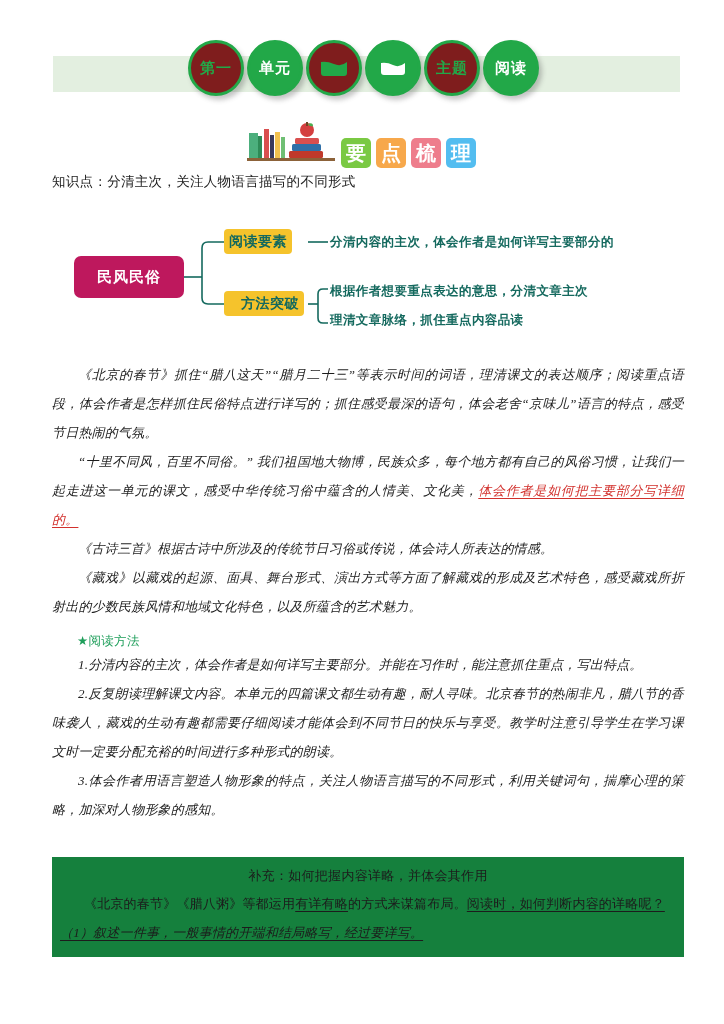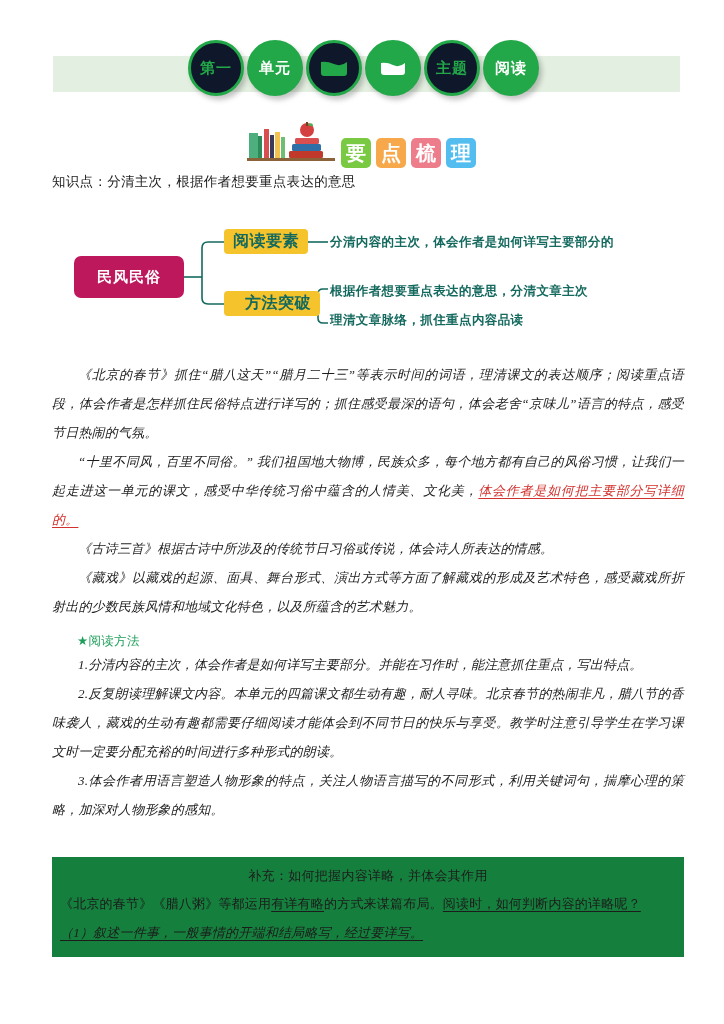--- a/index.html
+++ b/index.html
@@ -54,21 +54,21 @@
     justify-content: center;
     box-sizing: border-box;
     font-family: "DejaVu Sans", sans-serif;
     font-size: 15px;
     font-weight: 600;
     letter-spacing: 1px;
     box-shadow: 3px 4px 5px rgba(80,80,80,0.33);
     position: relative;
   }
   .bubble.outline {
-    background: #0f172a;
+    background: #7f1d1d;
     border: 3px solid #22a848;
     color: #22a848;
   }
   .bubble.solid {
     background: #22a848;
     border: 3px solid #22a848;
     color: #ffffff;
   }
   .bubble-icon-wrap {
     width: 30px;
@@ -137,27 +137,27 @@
     font-family: "DejaVu Sans", sans-serif;
     font-size: 15px;
     font-weight: 700;
     letter-spacing: 1px;
     display: flex;
     align-items: center;
     justify-content: center;
   }
   .mm-yellow {
     position: absolute;
-    width: 84px;
+    width: 68px;
     height: 25px;
     background: #f5c32c;
     border-radius: 4px;
     color: #14695e;
     font-family: "DejaVu Sans", sans-serif;
-    font-size: 16px;
+    font-size: 14px;
     font-weight: 700;
     letter-spacing: 0.5px;
     display: flex;
     align-items: center;
     justify-content: center;
   }
   .mm-yellow.y1 { left: 172px; top: 11px; }
   .mm-yellow.y2 { left: 172px; top: 73px; padding-left: 12px; }
   .mm-leaf {
     position: absolute;
@@ -240,21 +240,21 @@
     color: #1c1c1c;
     letter-spacing: 0.3px;
   }
   .sup-line {
     font-size: 13px;
     line-height: 29px;
     color: #1c1c1c;
     letter-spacing: 0.2px;
     font-style: italic;
   }
-  .sup-line.plain { font-style: normal; }
+  .sup-line.plain { font-style: normal; margin-left: 24px; }
   .u { text-decoration: underline; text-underline-offset: 3px; }
 </style>
 </head>
 <body>
 
 <div class="page">
 
   <div class="header">
     <div class="header-band"></div>
     <div class="bubble-row">
@@ -317,21 +317,21 @@
         <path d="M61 3 Q66 1 66 5 Q62 6 61 3 Z" fill="#4caf50"></path>
       </svg>
     </span>
 
     <span class="title-char" style="background:#7ac943">要</span>
     <span class="title-char" style="background:#f7a84b">点</span>
     <span class="title-char" style="background:#ee7d8c">梳</span>
     <span class="title-char" style="background:#53bdf0">理</span>
   </div>
 
-  <div class="kp-line">知识点：分清主次，根据作者想要重点表达的意思</div>
+  <div class="kp-line">知识点：分清主次，关注人物语言描写的不同形式</div>
 
   <div class="mindmap">
     <svg class="mm-svg" viewBox="0 0 630 115">
 
       <path d="M132 59 L150 59" stroke="#14695e" stroke-width="1.6" fill="none"></path>
 
       <path d="M150 59 L150 30 Q150 24 156 24 L172 24" stroke="#14695e" stroke-width="1.6" fill="none"></path>
 
       <path d="M150 59 L150 80 Q150 86 156 86 L172 86" stroke="#14695e" stroke-width="1.6" fill="none"></path>
 

